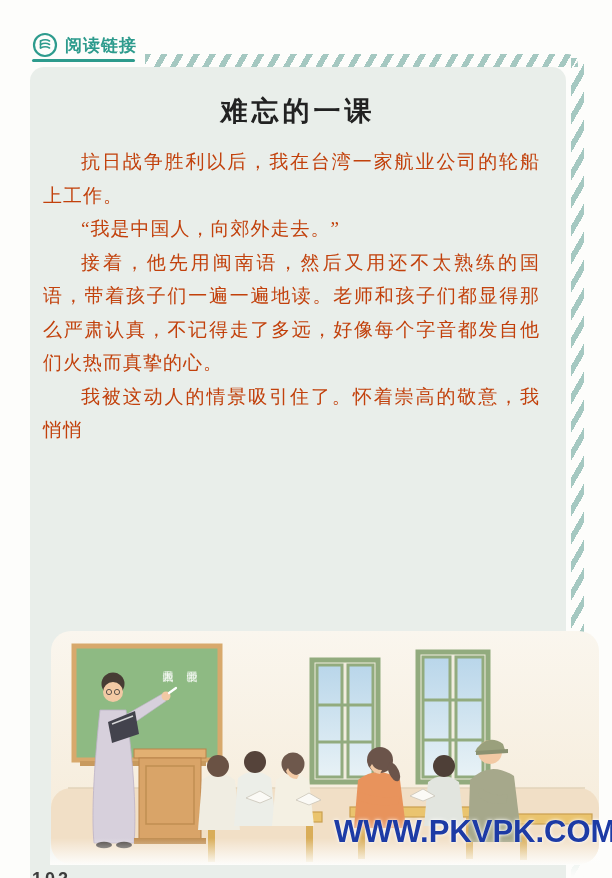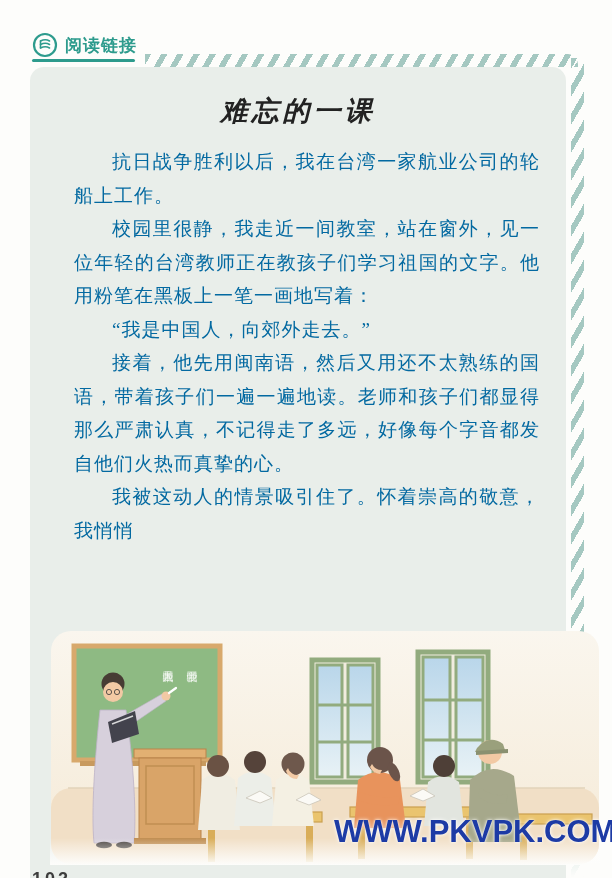--- a/index.html
+++ b/index.html
@@ -34,25 +34,25 @@
     -webkit-mask-image:linear-gradient(to bottom,#000 88%,transparent);
     mask-image:linear-gradient(to bottom,#000 88%,transparent);
   }
   
   .content-box{
     position:absolute;left:30px;top:67px;width:536px;height:811px;
     background:#e9eeea;border-radius:14px 14px 0 0;
   }
   .article-title{
     margin:26px 0 0 0;text-align:center;
-    font-size:27px;font-weight:bold;color:#222;letter-spacing:4px;font-style:italic;
+    font-size:27px;font-weight:bold;color:#222;letter-spacing:4px;
   }
   .article-body{
-    margin:16px 26px 0 44px;
-    font-size:19px;line-height:33.5px;color:#0369a1;
+    margin:16px 26px 0 13px;
+    font-size:19px;line-height:33.5px;color:#c2410c;
     text-align:justify;letter-spacing:1px;
   }
   .article-body p{margin:0;text-indent:2em;}
   
   .illustration{
     position:absolute;left:50px;top:630px;width:550px;height:235px;
   }
   
   .watermark{
     position:absolute;left:334px;top:814px;z-index:9;
@@ -88,21 +88,20 @@
 </div>
 <div class="rh-underline"></div>
 
 <div class="stripe-top"></div>
 <div class="stripe-right"></div>
 
 <div class="content-box">
   <h1 class="article-title">难忘的一课</h1>
   <div class="article-body">
     <p>抗日战争胜利以后，我在台湾一家航业公司的轮船上工作。</p>
-    <p>校园里很静，我走近一间教室，站在窗外，见一位年轻的台湾教师正在教孩子们学习祖国的文字。他用粉笔在黑板上一笔一画地写着：</p>
     <p>“我是中国人，向郊外走去。”</p>
     <p>接着，他先用闽南语，然后又用还不太熟练的国语，带着孩子们一遍一遍地读。老师和孩子们都显得那么严肃认真，不记得走了多远，好像每个字音都发自他们火热而真挚的心。</p>
     <p>我被这动人的情景吸引住了。怀着崇高的敬意，我悄悄</p>
   </div>
 </div>
 
 <svg class="illustration" viewBox="0 0 550 235">
   <defs>
     <linearGradient id="bgGrad" x1="0" y1="0" x2="0" y2="1">
       <stop offset="0" stop-color="#faf6ee"></stop>

